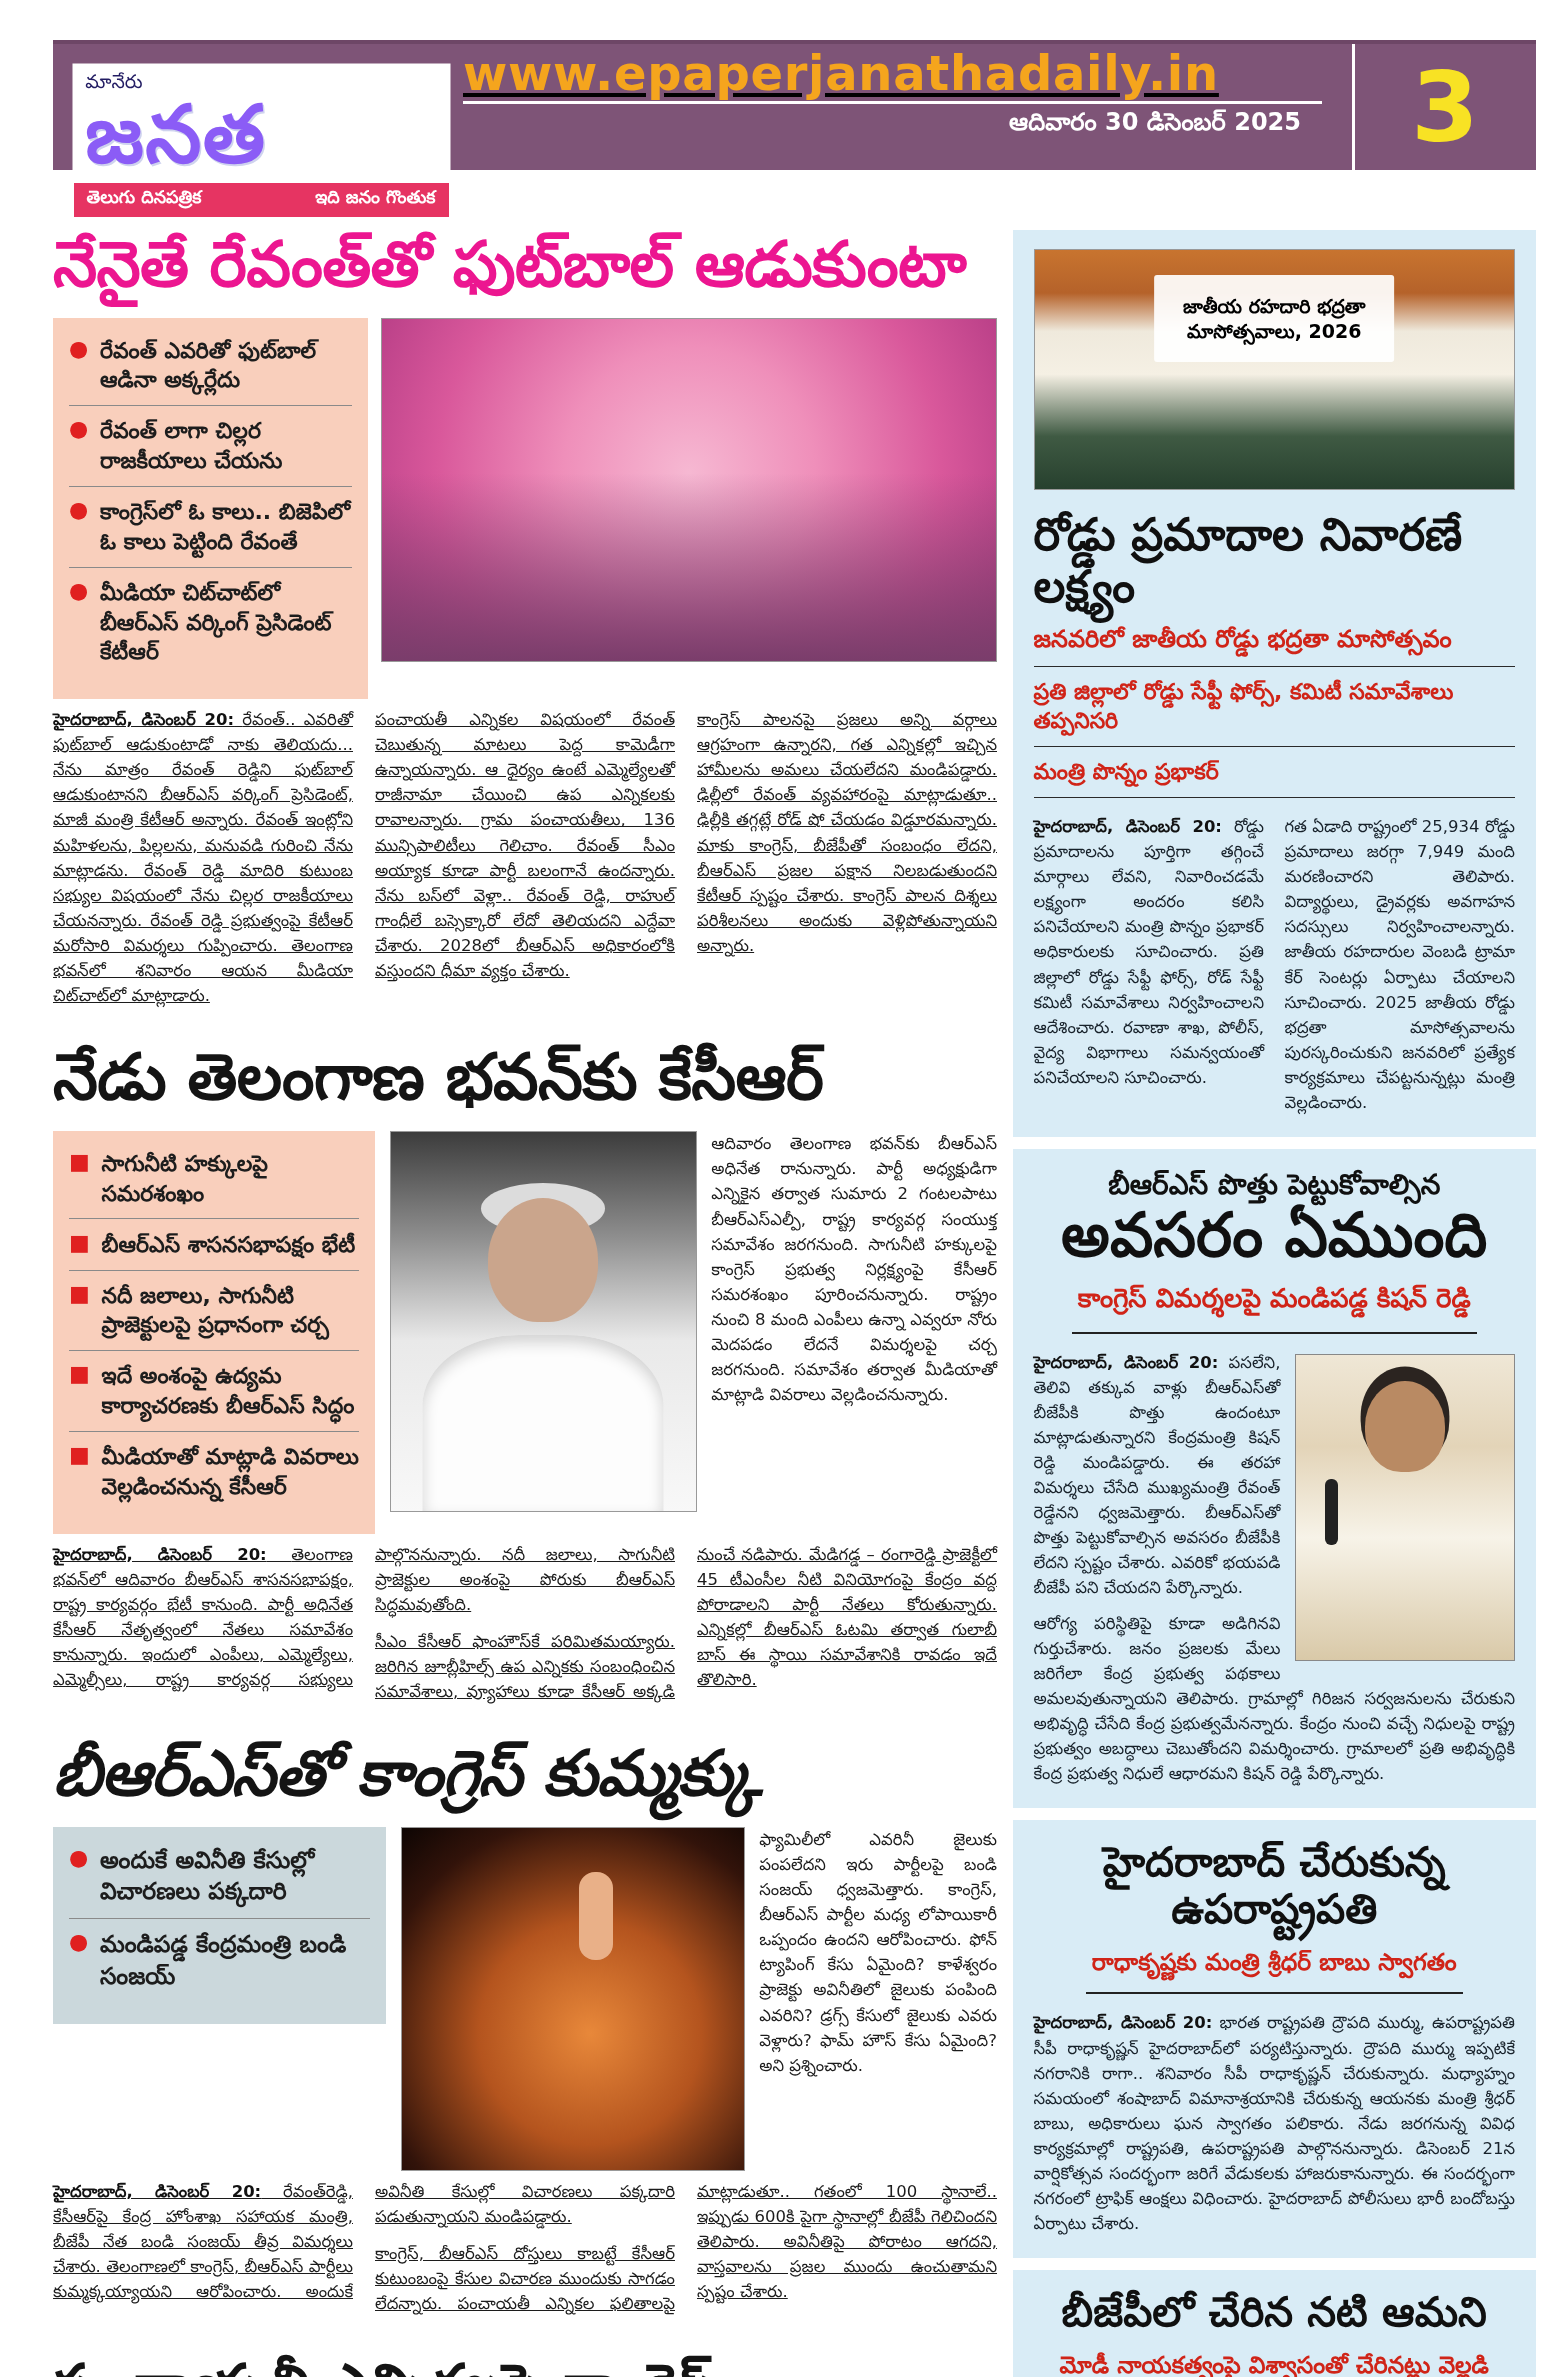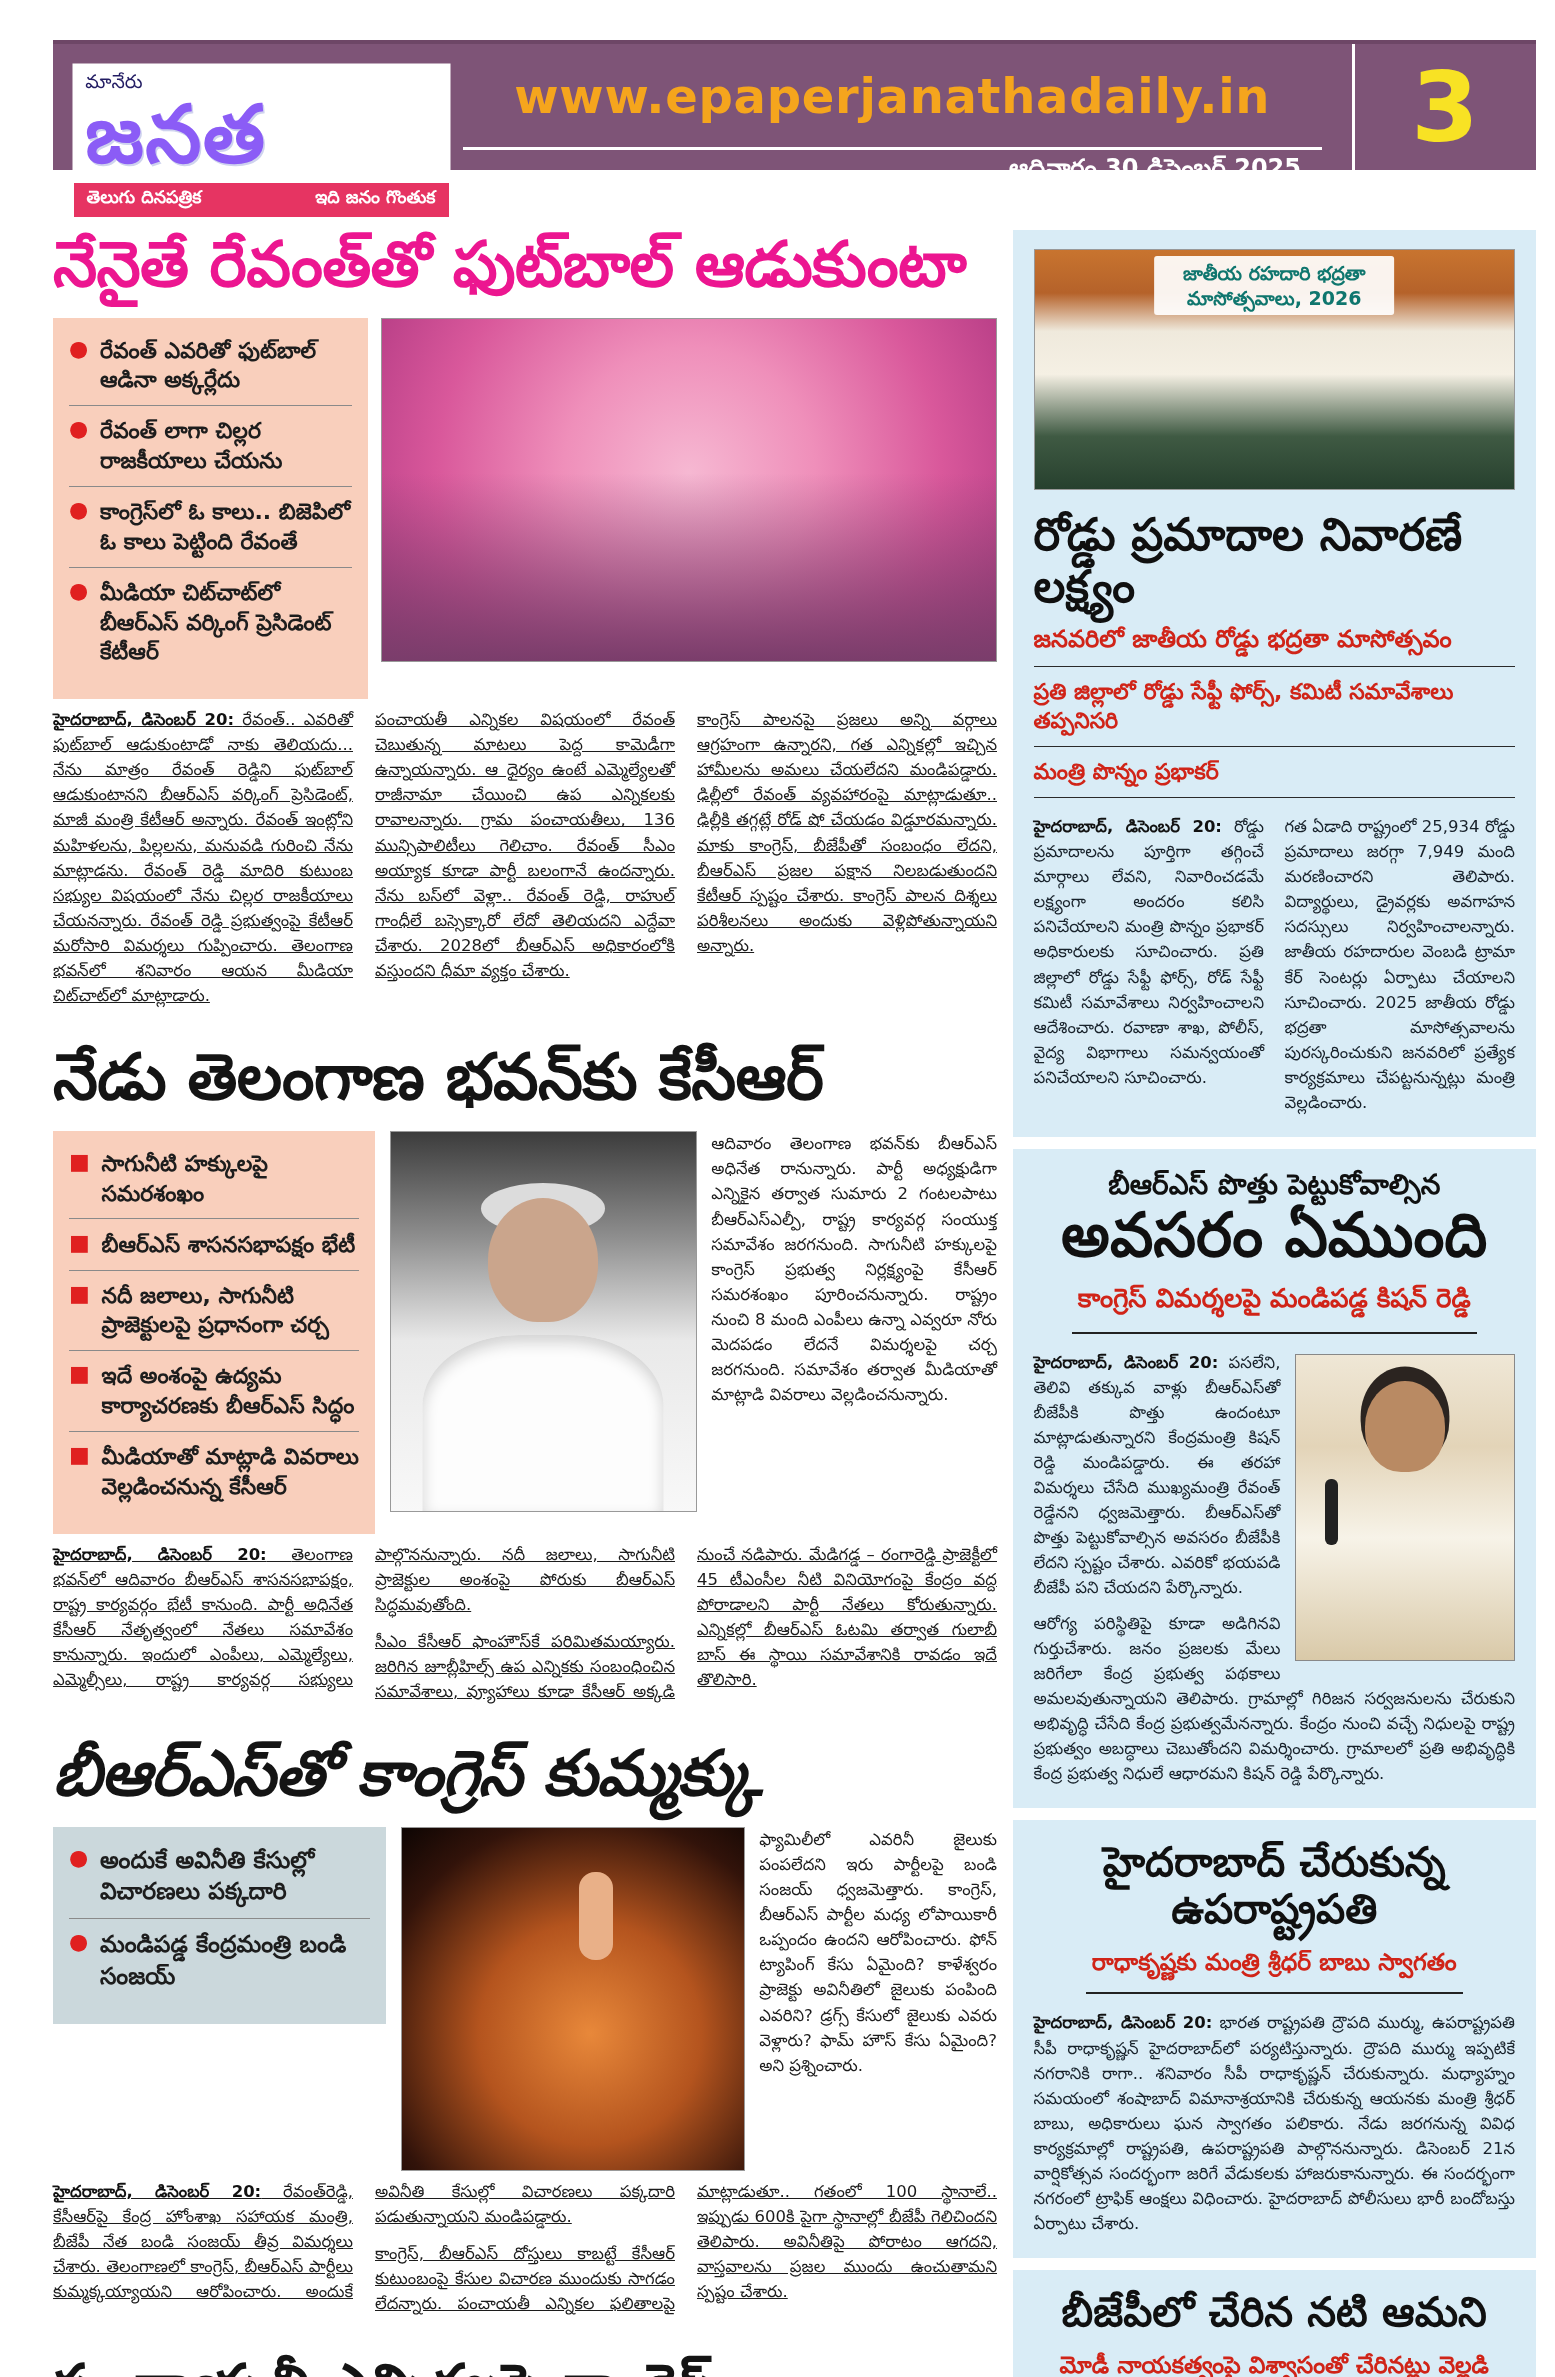--- a/index.html
+++ b/index.html
@@ -6,21 +6,21 @@
   body { background:#ffffff; font-family:"DejaVu Sans", sans-serif; }
   .page { width:1556px; min-height:2377px; margin:0 auto; background:#fff; padding:40px 20.5px 22px 53px; position:relative; }
 
   
   .banner { position:relative; height:130px; background:#7E5477; border-top:4.4px solid #6d4666; }
   .logo-box { position:absolute; left:20.5px; top:20.5px; width:375px; height:152px; background:#ffffff; box-shadow:0 0 0 1.5px #fff; z-index:5; padding:5.9px 8.8px 0 11.7px; }
   .logo-kicker { font-size:19px; color:#221C63; font-weight:normal; }
   .logo-title { font-size:80px; line-height:0.95; color:#8b5cf6; font-weight:bold; letter-spacing:1.5px; text-shadow:1.5px 1.5px 0 #cfd3ee; }
   .logo-strip { position:absolute; left:0; right:0; bottom:0; background:#E63462; color:#fff; font-weight:bold; font-size:17.6px; display:flex; justify-content:space-between; padding:4.4px 13px; }
   .banner-right { position:absolute; left:410px; right:214px; top:0; bottom:0; }
-  .url-row { height:106px; display:flex; align-items:center; justify-content:center; border-bottom:3.7px solid #ffffff; }
+  .url-row { height:60px; display:flex; align-items:center; justify-content:flex-start; border-bottom:3.7px solid #ffffff;text-decoration:underline; }
   .url-link { color:#F5A51D; font-size:48px; font-weight:bold; text-decoration:none; letter-spacing:0.7px; }
   .date-row { height:42px; display:flex; align-items:center; justify-content:flex-end; padding-right:20.5px; color:#ffffff; font-weight:bold; font-size:24px; }
   .pageno-zone { position:absolute; right:0; top:0; bottom:0; width:184px; border-left:3.7px solid #ffffff; display:flex; align-items:center; justify-content:center; }
   .pageno { color:#F8E224; font-size:97px; font-weight:bold; line-height:1; }
 
   
   .content { display:flex; gap:16px; margin-top:60px; }
   .col-main { width:944px; flex:0 0 auto; }
   .col-rail { flex:1; display:flex; flex-direction:column; gap:11.7px; }
 
@@ -31,21 +31,21 @@
   .body-cols-3 { column-count:3; column-gap:22px; margin-top:8px;text-decoration:underline; }
 
   .bullet-box { background:#F9CFBC; padding:17.6px 16px 11.7px 16px; }
   .bullet-box li { list-style:none; display:flex; gap:11.7px; font-size:22px; font-weight:bold; color:#1d1d1d; line-height:1.35; padding-bottom:10.2px; margin-bottom:10.2px; border-bottom:0.7px solid #8a8a8a; }
   .bullet-box li:last-child { border-bottom:none; }
   .dot { color:#E02020; font-size:22px; line-height:1.2; flex:0 0 auto; }
   .bullet-box.gray { background:#CBD8DC; }
   .bullet-box.gray li { font-size:23.4px; }
 
   .photo { position:relative; overflow:hidden; border:0.7px solid #999; }
-  .photo .cap-band { position:absolute; top:6px; left:50%; transform:translateX(-50%); background:rgba(255,255,255,0.92); color:#0f766e; font-weight:bold; font-size:19px; text-align:center; padding:5px 19px; line-height:1.3; border-radius:2.9px; }
+  .photo .cap-band { position:absolute; top:25px; left:50%; transform:translateX(-50%); background:rgba(255,255,255,0.92); color:#000000; font-weight:bold; font-size:19px; text-align:center; padding:19px 19px; line-height:1.3; border-radius:2.9px; }
 
   
   .a1-hl { color:#EC1690; font-size:63px; }
   .a1-row { display:flex; gap:13px; margin-top:17.6px; }
   .a1-bullets { width:315px; flex:0 0 auto; }
   .a1-photo { flex:1; height:344px; background:
       radial-gradient(circle at 50% 45%, #f6b8d2 0%, #ef8fba 35%, #d9589b 70%, #b53c85 100%); }
   .a1-photo .people { position:absolute; bottom:0; left:0; right:0; height:55%;
       background:linear-gradient(0deg, #7a3d6b 0%, rgba(122,61,107,0) 100%); }
 

